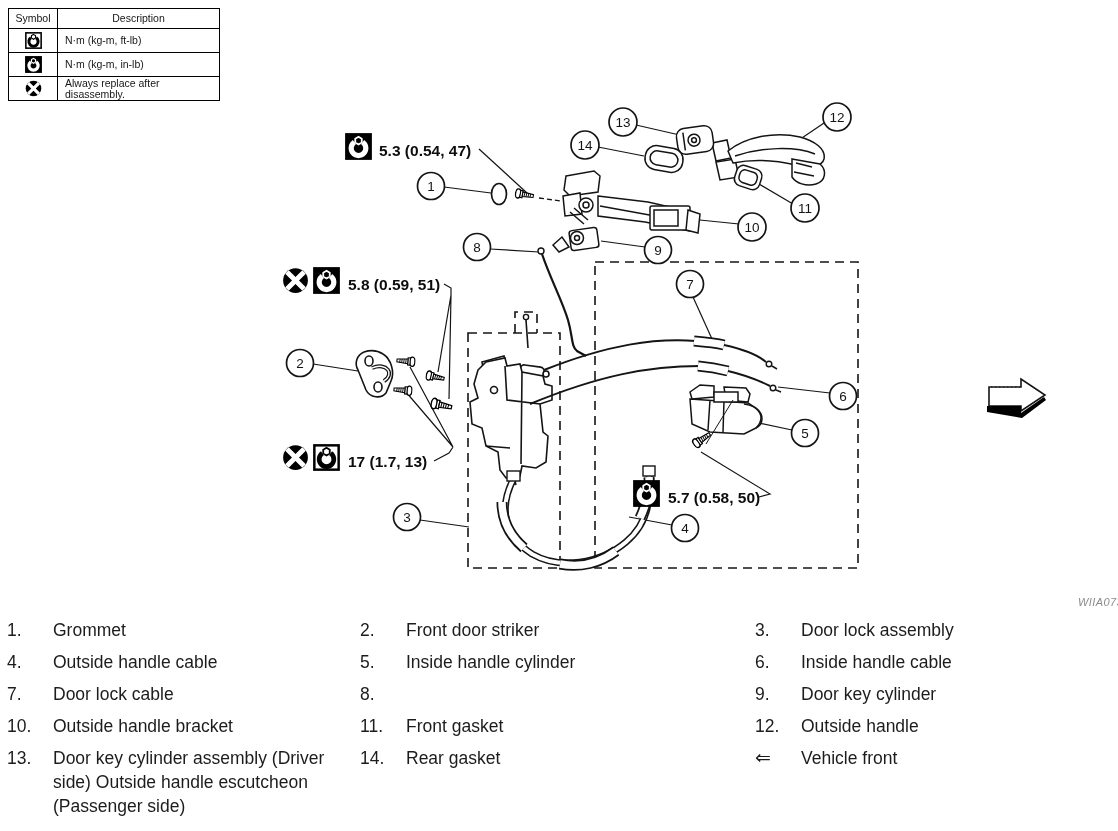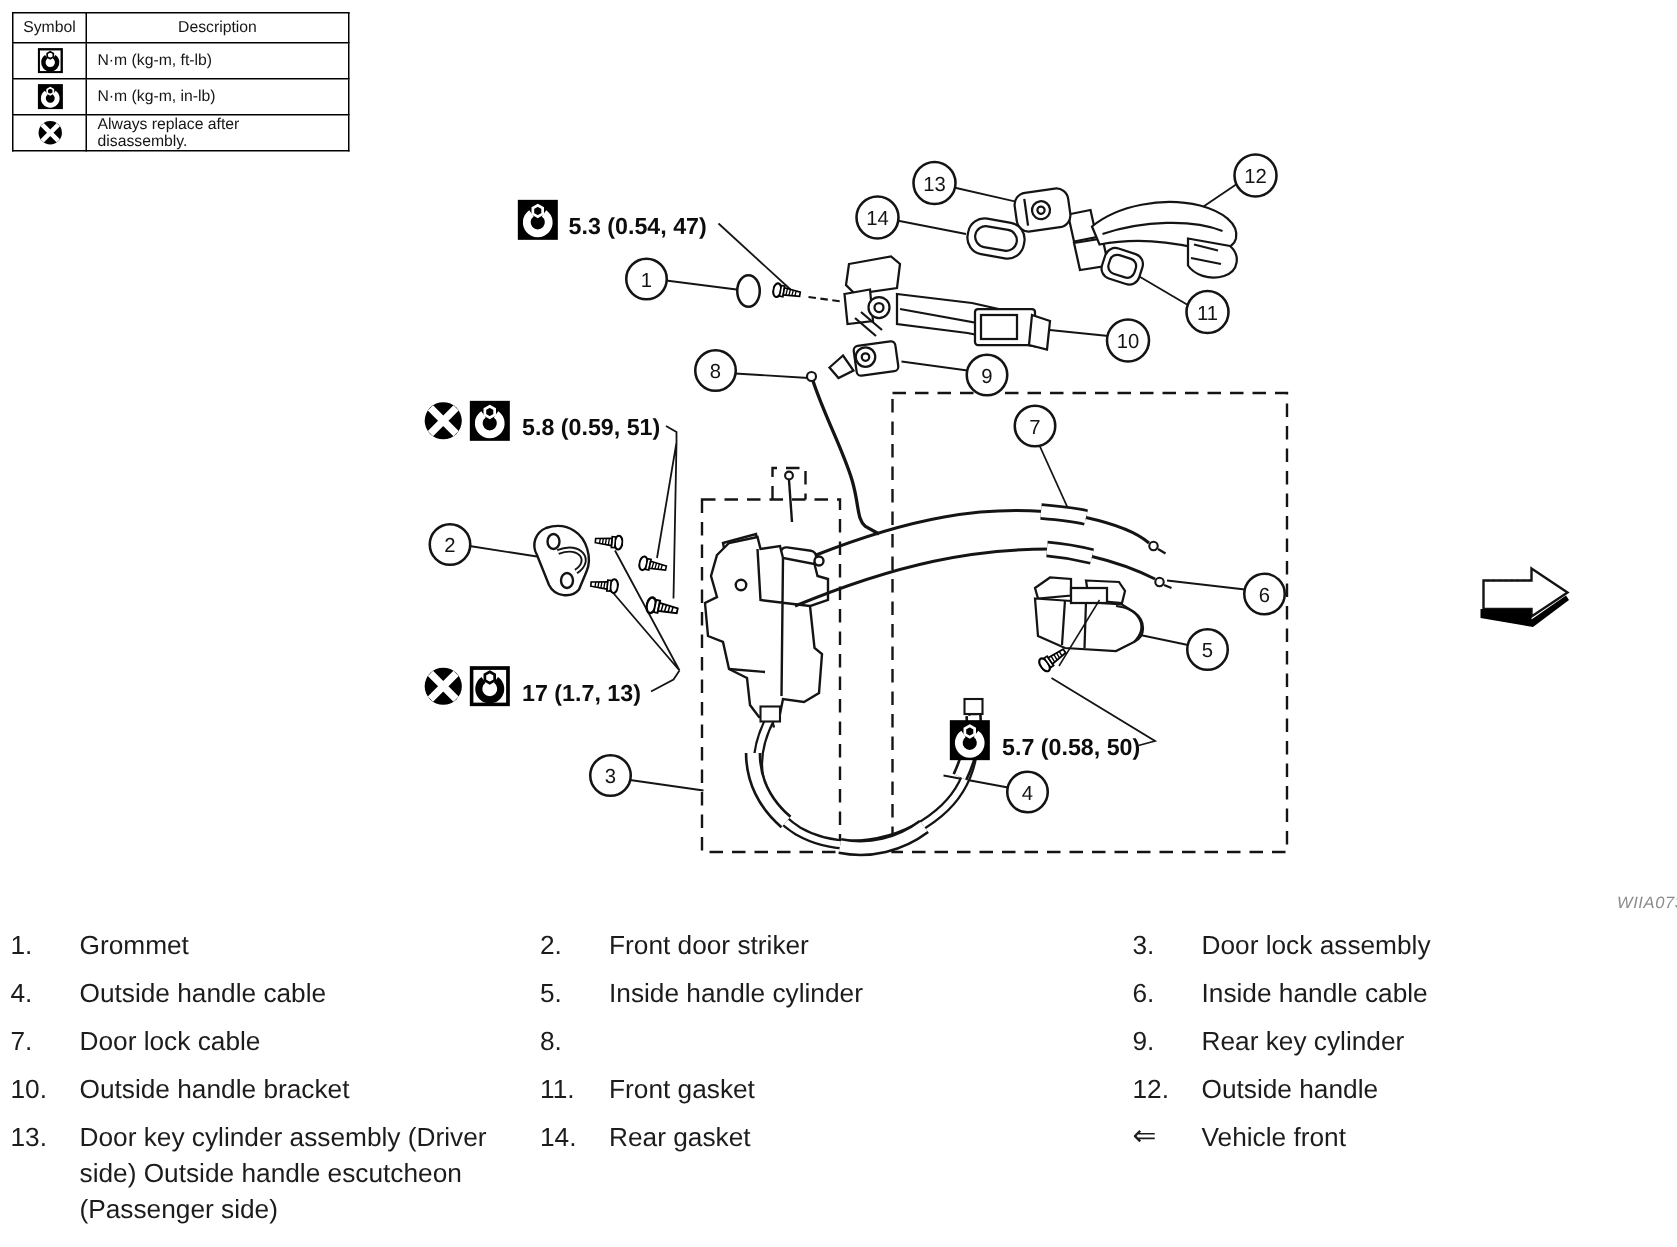--- a/index.html
+++ b/index.html
@@ -6,21 +6,21 @@
   #page{position:relative;width:1118px;height:831px;background:#fff;overflow:hidden;
         font-family:"Liberation Sans",sans-serif;color:#161616;}
 
   
   #legend{position:absolute;left:8px;top:8px;border-collapse:collapse;}
   #legend th,#legend td{border:1.4px solid #000;font-weight:normal;
         font-size:10.5px;line-height:1;}
   #legend th{height:19px;text-align:center;padding:0 5px;}
   #legend td{height:21px;}
   #legend td.sym{width:46px;text-align:center;vertical-align:middle;}
-  #legend td.desc{width:150px;padding:0 17px 0 7px;vertical-align:middle;}
+  #legend td.desc{width:150px;padding:0 4px 0 7px;vertical-align:middle;}
   #legend svg{display:block;margin:0 auto;}
 
   
   #fig{position:absolute;left:0;top:0;}
   .ln{stroke:#141414;fill:none;}
   .part{stroke:#141414;fill:#ffffff;}
   .callout-circle{fill:#ffffff;stroke:#141414;stroke-width:1.7;}
   .callout-num{font:13.5px "Liberation Sans",sans-serif;fill:#141414;text-anchor:middle;}
   .torque-text{font:bold 15.5px "Liberation Sans",sans-serif;fill:#0d0d0d;}
   .dashbox{stroke:#141414;stroke-width:1.6;fill:none;stroke-dasharray:9 6;}
@@ -377,21 +377,21 @@
       </div>
     <div class="cell">
         <span class="num">7.</span>
         <span class="lbl">Door lock cable</span>
       </div>
     <div class="cell">
         <span class="num">8.</span>
       </div>
     <div class="cell">
         <span class="num">9.</span>
-        <span class="lbl">Rear key cylinder</span>
+        <span class="lbl">Door key cylinder</span>
       </div>
     <div class="cell">
         <span class="num">10.</span>
         <span class="lbl">Outside handle bracket</span>
       </div>
     <div class="cell">
         <span class="num">11.</span>
         <span class="lbl">Front gasket</span>
       </div>
     <div class="cell">

